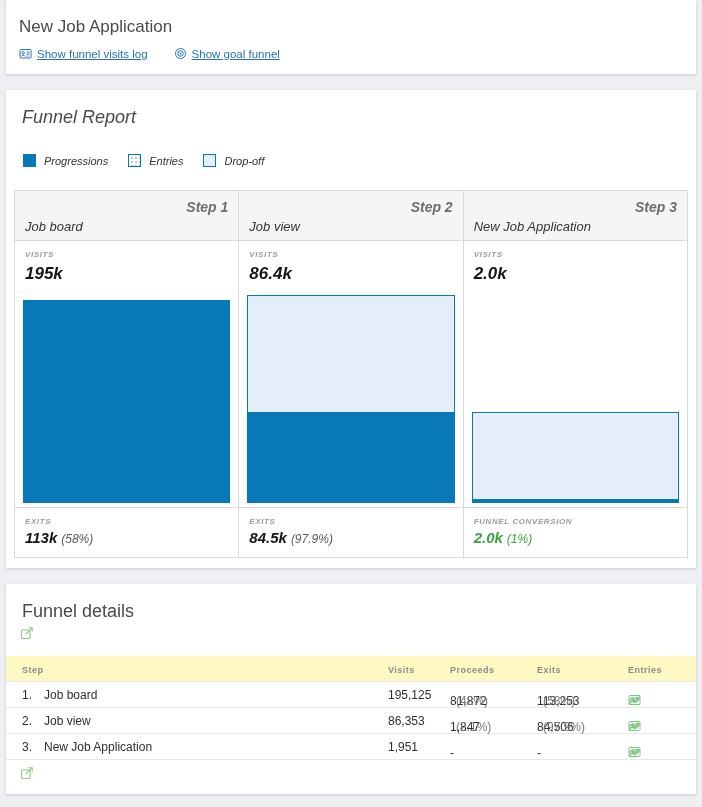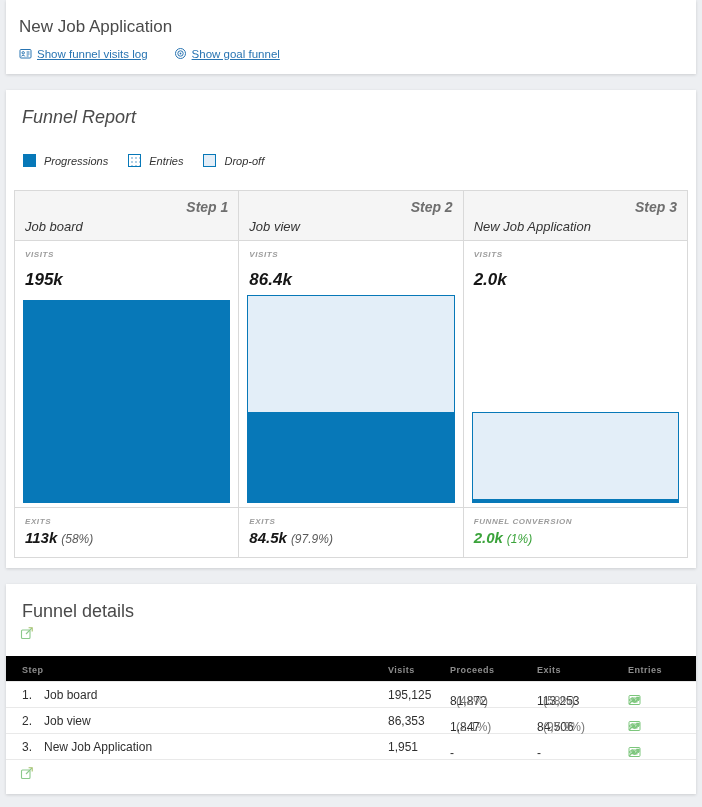--- a/index.html
+++ b/index.html
@@ -52,34 +52,34 @@
     border:1px solid var(--border);display:flex;background:#fff;
   }
   .fcol{flex:1;display:flex;flex-direction:column;min-width:0;}
   .fcol + .fcol{border-left:1px solid var(--border);}
   .step-head{height:50px;background:#f5f5f5;border-bottom:1px solid var(--border);padding:8px 10px 0;}
   .step-num{font-size:14px;font-weight:700;color:#6e6e6e;text-align:right;}
   .step-name{font-size:13px;color:#333;margin-top:4px;}
   .step-body{position:relative;flex:1;}
   .mini-label{font-size:8px;font-weight:700;letter-spacing:.6px;color:#9c9c9c;text-transform:uppercase;}
   .visits-block{padding:9px 10px 0;}
-  .visits-value{font-size:17px;font-weight:700;color:#161616;margin-top:11px;}
+  .visits-value{font-size:17px;font-weight:700;color:#161616;margin-top:5px;}
   .bars{position:absolute;left:8px;right:8px;bottom:4px;display:flex;flex-direction:column;justify-content:flex-end;}
   .seg-solid{background:var(--blue);}
   .seg-light{background:var(--light-fill);border:1px solid var(--blue);}
   .step-foot{height:50px;border-top:1px solid var(--border);padding:9px 10px 0;}
   .foot-value{margin-top:3px;font-size:15px;font-weight:700;color:#161616;}
   .foot-pct{font-size:12px;font-weight:400;color:#5a5a5a;margin-left:4px;}
   .green-txt .foot-value,.green-txt .foot-pct{color:var(--green);}
 
   
   .dt-export{position:absolute;left:14px;cursor:pointer;}
   #export-top{top:42px;}
   #export-bottom{top:182px;}
-  .dt-header{position:absolute;top:72px;left:0;right:0;height:26px;background:#000000;border-bottom:1px solid var(--row-border);}
+  .dt-header{position:absolute;top:72px;left:0;right:0;height:26px;background:#fef9c3;border-bottom:1px solid var(--row-border);}
   .dt-header span{position:absolute;top:9px;font-size:9px;font-weight:700;letter-spacing:.5px;color:#8c8c8c;}
   .dt-row{position:absolute;left:0;right:0;height:26px;border-bottom:1px solid var(--row-border);font-size:12px;color:#2f2f2f;}
   .dt-row span{position:absolute;top:6px;white-space:nowrap;}
   .c-stepnum{left:16px;}
   .c-stepname{left:38px;}
   .c-visits{left:382px;}
   .c-proceeds{left:444px;}
   .c-exits{left:531px;}
   .c-actions{left:622px;}
   .pct{color:#777;margin-left:6px;}

